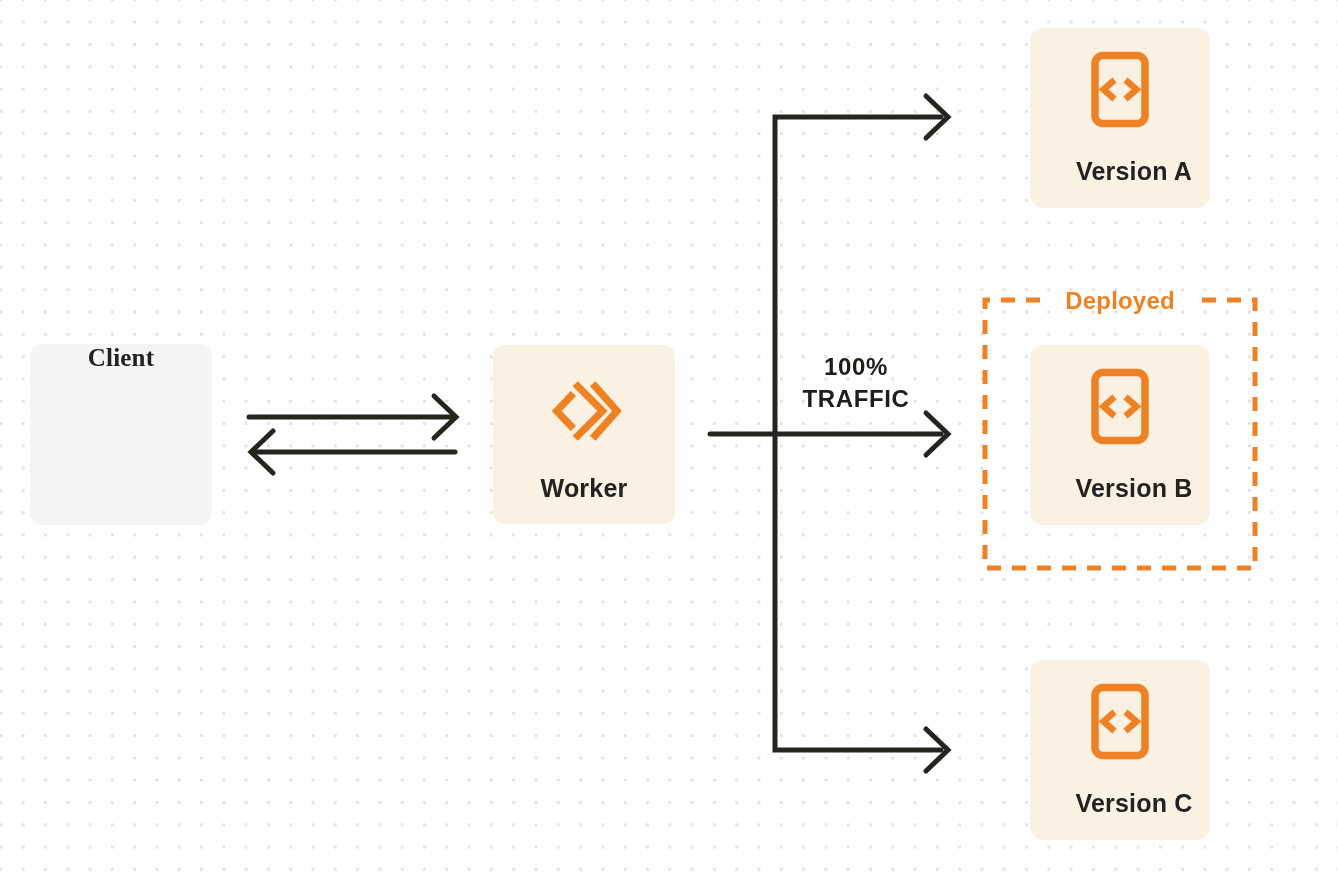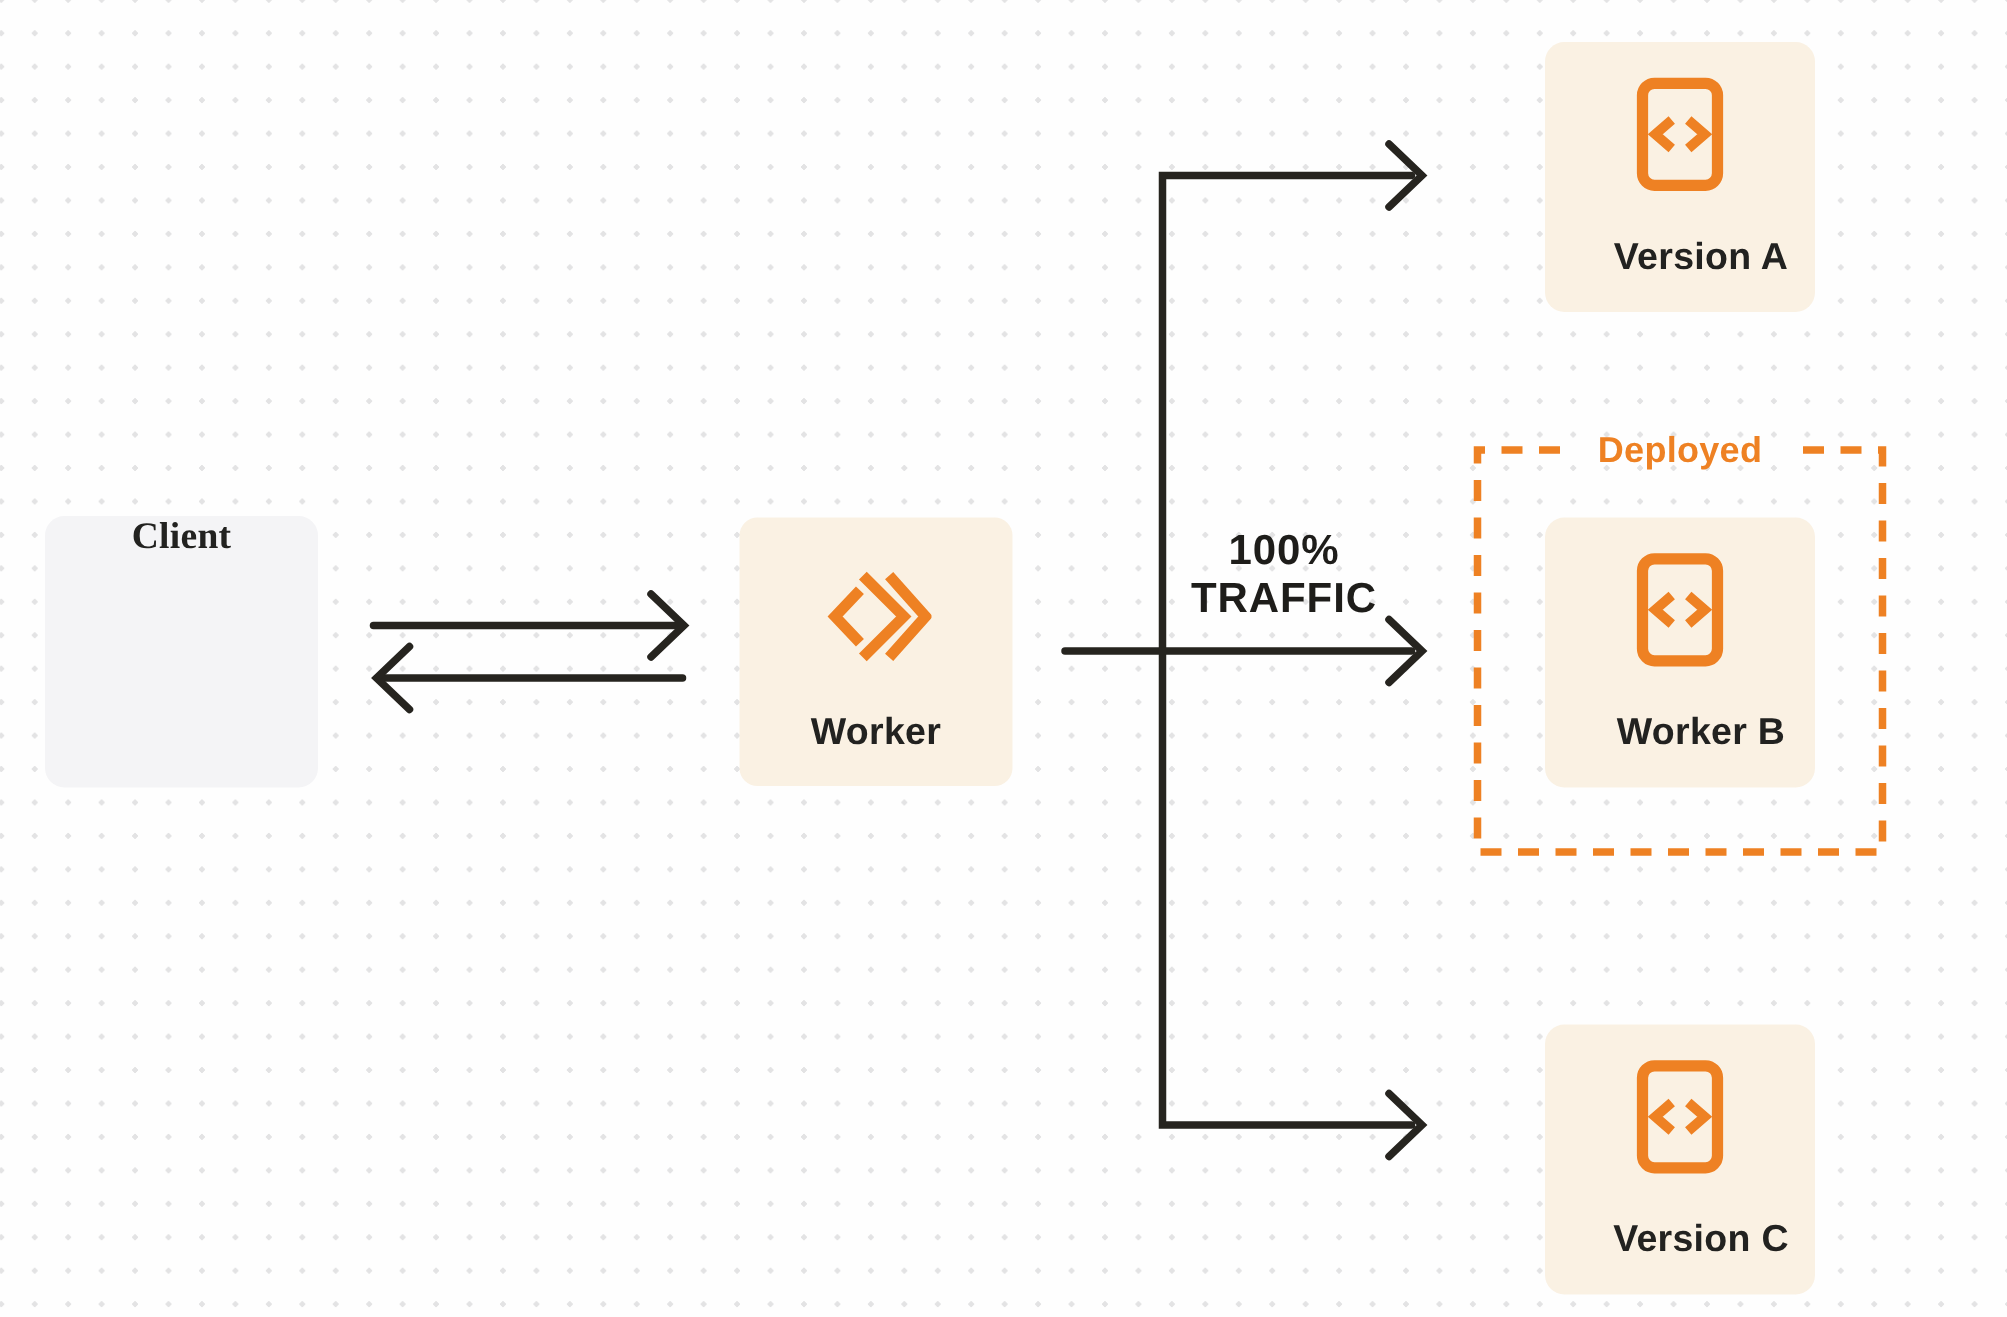--- a/index.html
+++ b/index.html
@@ -57,33 +57,33 @@
     border-radius:12px;
   }
   .worker-node .icon{position:absolute;left:50%;top:33px;transform:translateX(-50%);}
   .worker-node .label{top:129px;}
   .version-node{
     width:180px;height:180px;left:1030px;
     background:var(--cream);
   }
   .version-a{top:28px;}
   .version-b{top:345px;}
-  .version-c{top:660px;margin-top:23px;}
+  .version-c{top:660px;}
   .version-node .icon{position:absolute;left:50%;top:23px;transform:translateX(-50%);}
   .version-node .label{top:129px;padding-left:28px;}
   .icon svg{display:block;}
   .icon-stroke{stroke:var(--orange);fill:none;stroke-linejoin:miter;stroke-linecap:butt;}
   .deployed-label{
     position:absolute;left:1048px;top:287px;width:144px;
     text-align:center;font-weight:700;font-size:24px;color:var(--orange);
     letter-spacing:0.2px;
   }
   .traffic-label{
     position:absolute;left:786px;top:351px;width:140px;
-    text-align:center;font-weight:700;font-size:28px;color:#1E1D1A;
+    text-align:center;font-weight:700;font-size:24px;color:#1E1D1A;
     line-height:32px;letter-spacing:0.6px;
   }
 </style>
 </head>
 <body>
 
 <div class="canvas">
 
   <svg class="layer" viewBox="0 0 1338 878">
 
@@ -132,21 +132,21 @@
   <div class="deployed-label">Deployed</div>
 
   <div class="node version-node version-b">
     <span class="icon">
       <svg width="59" height="77" viewBox="0 0 59 77">
         <rect class="icon-stroke" x="4.5" y="4.5" width="50" height="68" rx="8" stroke-width="7.5"></rect>
         <polyline class="icon-stroke" points="24,29 13,38.5 24,48" stroke-width="6.5"></polyline>
         <polyline class="icon-stroke" points="35,29 46,38.5 35,48" stroke-width="6.5"></polyline>
       </svg>
     </span>
-    <span class="label">Worker B</span>
+    <span class="label">Version B</span>
   </div>
 
   <div class="node version-node version-c">
     <span class="icon">
       <svg width="59" height="77" viewBox="0 0 59 77">
         <rect class="icon-stroke" x="4.5" y="4.5" width="50" height="68" rx="8" stroke-width="7.5"></rect>
         <polyline class="icon-stroke" points="24,29 13,38.5 24,48" stroke-width="6.5"></polyline>
         <polyline class="icon-stroke" points="35,29 46,38.5 35,48" stroke-width="6.5"></polyline>
       </svg>
     </span>

